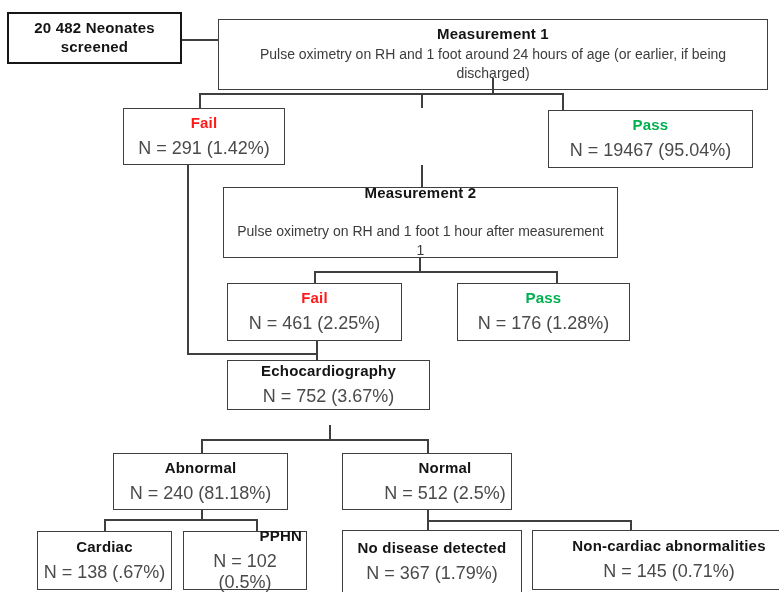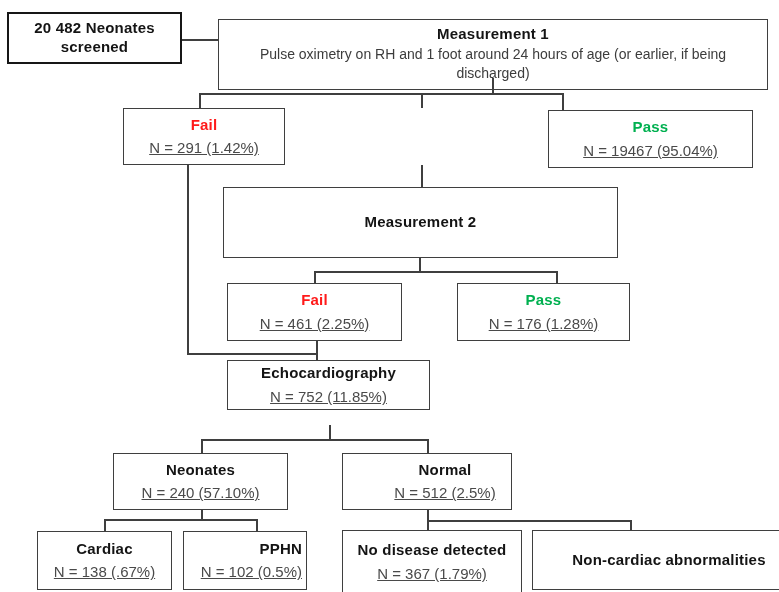--- a/index.html
+++ b/index.html
@@ -25,24 +25,23 @@
   }
   .box.thick { border:2.6px solid #161616; }
   .title {
     font-weight:bold;
     font-size:15px;
     color:#141414;
     line-height:1.25;
     letter-spacing:0.2px;
   }
   .value {
-    font-size:15px;
+    font-size:18px;
     color:#4a4a4a;
     line-height:1.2;
-    text-decoration:underline;
   }
   .body {
     font-size:14px;
     color:#3c3c3c;
     line-height:1.4;
     padding:0 6px;
   }
   .hline, .vline { position:absolute; background:#3f3f3f; }
   .hline { height:2px; }
   .vline { width:2px; }
@@ -67,40 +66,41 @@
   </div>
 
 
   <div class="box" style="left:548px; top:110px; width:205px; height:58px;">
     <div class="title" style="color: rgb(0, 176, 80);">Pass</div>
     <div class="value">N = 19467 (95.04%)</div>
   </div>
 
   <div class="box" style="left:223px; top:187px; width:395px; height:71px; gap:19px;text-align:center;">
     <div class="title">Measurement 2</div>
+    <div class="body">Pulse oximetry on RH and 1 foot 1 hour after measurement 1</div>
   </div>
 
   <div class="box" style="left:227px; top:283px; width:175px; height:58px;">
     <div class="title" style="color: rgb(255, 26, 26);">Fail</div>
     <div class="value">N = 461 (2.25%)</div>
   </div>
 
   <div class="box" style="left:457px; top:283px; width:173px; height:58px;">
     <div class="title" style="color: rgb(0, 176, 80);">Pass</div>
     <div class="value">N = 176 (1.28%)</div>
   </div>
 
   <div class="box" style="left:227px; top:360px; width:203px; height:50px;">
     <div class="title">Echocardiography</div>
-    <div class="value">N = 752 (11.85%)</div>
+    <div class="value">N = 752 (3.67%)</div>
   </div>
 
   <div class="box" style="left:113px; top:453px; width:175px; height:57px;">
-    <div class="title">Neonates</div>
-    <div class="value">N = 240 (57.10%)</div>
+    <div class="title">Abnormal</div>
+    <div class="value">N = 240 (81.18%)</div>
   </div>
 
   <div class="box" style="left:342px; top:453px; width:170px; height:57px;padding-left:40px;">
     <div class="title">Normal</div>
     <div class="value">N = 512 (2.5%)</div>
   </div>
 
   <div class="box" style="left:37px; top:531px; width:135px; height:59px;">
     <div class="title">Cardiac</div>
     <div class="value">N = 138 (.67%)</div>
@@ -111,20 +111,21 @@
     <div class="value">N = 102 (0.5%)</div>
   </div>
 
   <div class="box" style="left:342px; top:530px; width:180px; height:64px;">
     <div class="title">No disease detected</div>
     <div class="value">N = 367 (1.79%)</div>
   </div>
 
   <div class="box" style="left:532px; top:530px; width:274px; height:60px;">
     <div class="title">Non-cardiac abnormalities</div>
+    <div class="value">N = 145 (0.71%)</div>
   </div>
 
   <div class="hline" style="left:182px; top:39px;  width:36px;"></div>
 
   <div class="vline" style="left:492px; top:78px;  height:17px;"></div>
   <div class="hline" style="left:199px; top:93px;  width:365px;"></div>
   <div class="vline" style="left:199px; top:93px;  height:15px;"></div>
   <div class="vline" style="left:421px; top:93px;  height:15px;"></div>
   <div class="vline" style="left:562px; top:93px;  height:17px;"></div>
 

